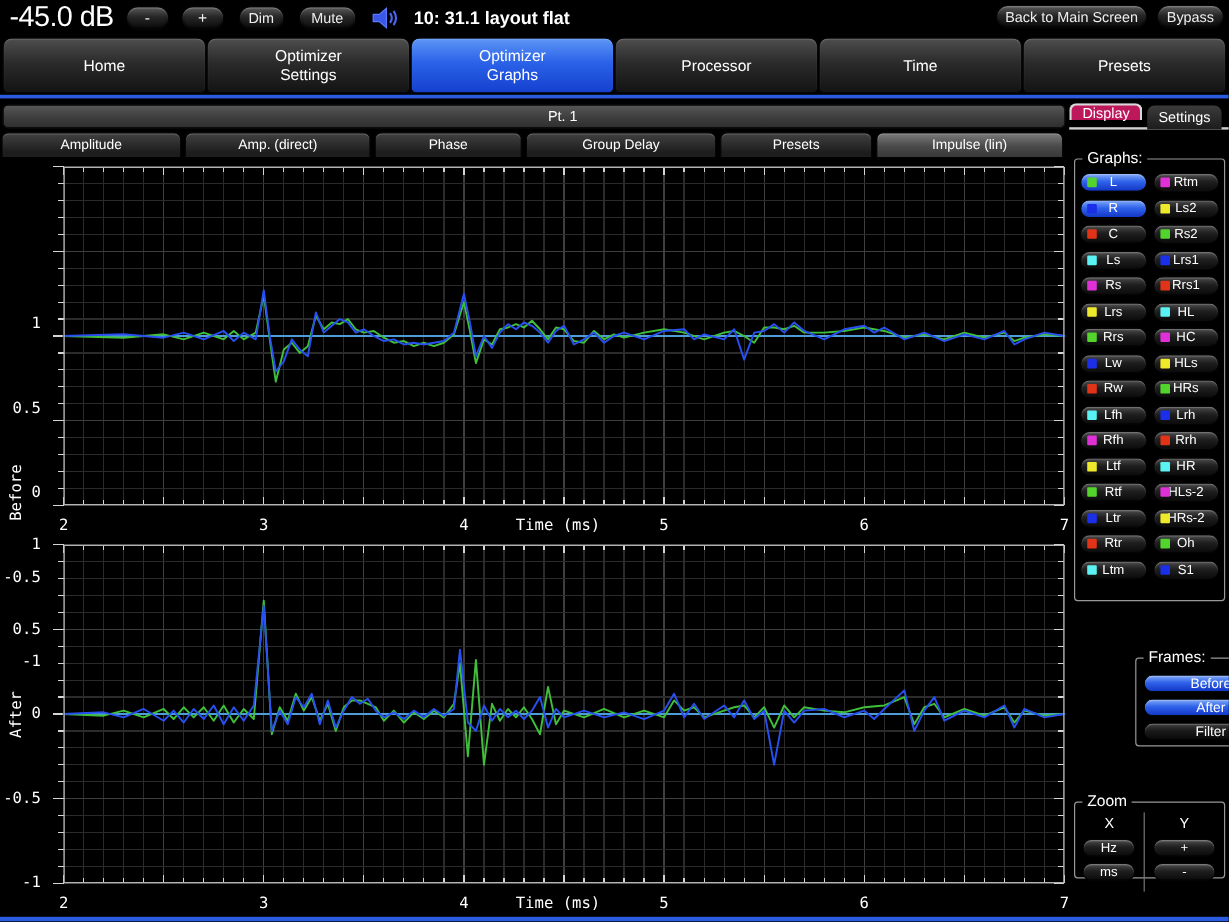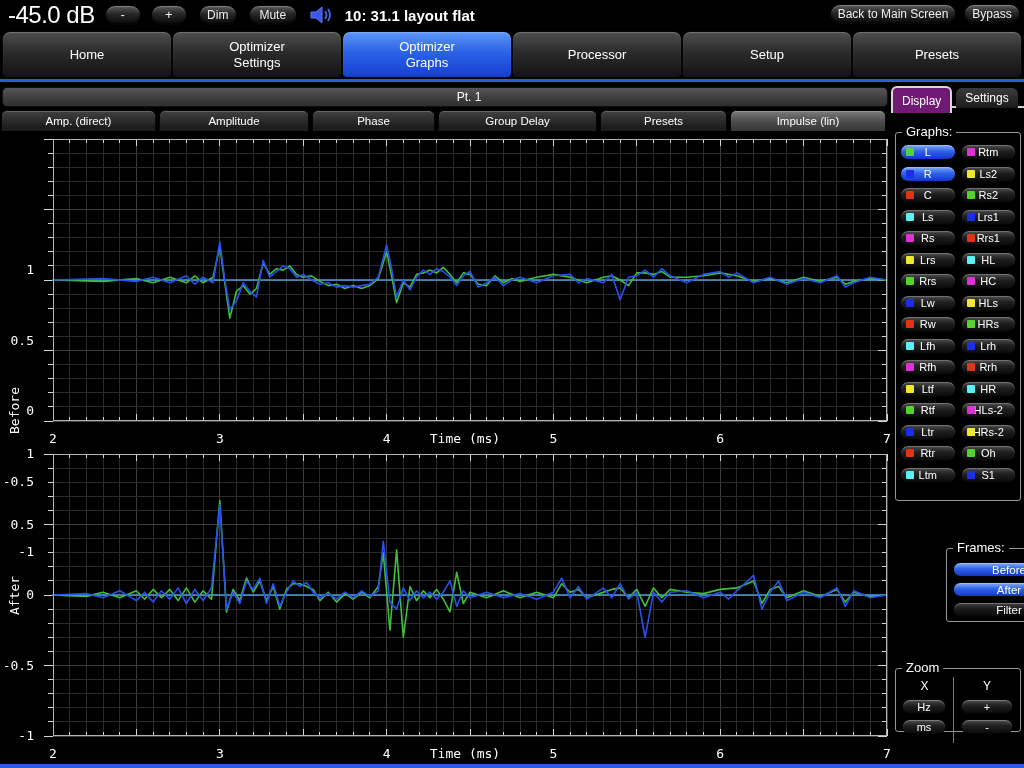--- a/index.html
+++ b/index.html
@@ -35,21 +35,21 @@
 
   
   #pt-bar { position:absolute; left:2px; top:87px; width:886px; height:20px; border-radius:5px;
     border:1px solid #101010; background:linear-gradient(180deg,#565656 0%,#3c3c3c 60%,#2f2f2f 100%);
     font-size:12px; color:#fff; display:flex; align-items:center; justify-content:center;padding-left:48px; }
   #right-tabs { position:absolute; left:891px; top:86px; width:133px; height:22px;
     border-bottom:2px solid #cfcfcf; display:flex; }
   .rtab { height:20px; margin-top:2px; padding:0 9px; font-size:12px; color:#fff;
     display:flex; align-items:center; border-radius:6px 6px 0 0;
     background:linear-gradient(180deg,#3b3b3b 0%,#1c1c1c 100%); margin-right:4px; }
-  .rtab.active { background:#701a75; border:2px solid #d8d8d8; border-bottom:none; height:27px; margin-top:0; }
+  .rtab.active { background:#be185d; border:2px solid #d8d8d8; border-bottom:none; height:14px; margin-top:0; }
 
   
   #graph-tabs { position:absolute; left:0; top:110px; width:888px; height:21px; display:flex; gap:3px; padding-left:1px; }
   .gtab { border-radius:6px 6px 0 0; border:1px solid #060606; border-bottom:none;
     background:linear-gradient(180deg,#414141 0%,#1d1d1d 80%);
     box-shadow:inset 0 1px 0 rgba(255,255,255,.2);
     color:#fff; font-size:11.5px; display:flex; align-items:center; justify-content:center; }
   .gtab.active { background:linear-gradient(180deg,#7c7c7c 0%,#4a4a4a 55%,#383838 100%); }
 
   
@@ -120,34 +120,34 @@
     </div>
   </div>
 
   <div id="main-tabs">
       <div class="maintab">Home</div>
       <div class="maintab">Optimizer
 Settings</div>
       <div class="maintab active">Optimizer
 Graphs</div>
       <div class="maintab">Processor</div>
-      <div class="maintab">Setup</div>
+      <div class="maintab">Time</div>
       <div class="maintab">Presets</div>
     </div>
   <div id="tabs-underline"></div>
 
   <div id="pt-bar">Pt. 1</div>
   <div id="right-tabs">
       <div class="rtab active">Display</div>
       <div class="rtab">Settings</div>
     </div>
 
   <div id="graph-tabs">
+      <div class="gtab" style="width: 150px;">Amplitude</div>
       <div class="gtab" style="width: 155px;">Amp. (direct)</div>
-      <div class="gtab" style="width: 150px;">Amplitude</div>
       <div class="gtab" style="width: 123px;">Phase</div>
       <div class="gtab" style="width: 159px;">Group Delay</div>
       <div class="gtab" style="width: 127px;">Presets</div>
       <div class="gtab active" style="width: 156px;">Impulse (lin)</div>
     </div>
 
   <div class="plot-section" id="plot-section-0" style="top:131px;height:316px">
     <div class="axis-name" style="top:139px;height:282px">Before</div>
     <div class="yticks" style="top:139px;height:282px">
         <span class="ytick" style="top: 0%;">1</span>

